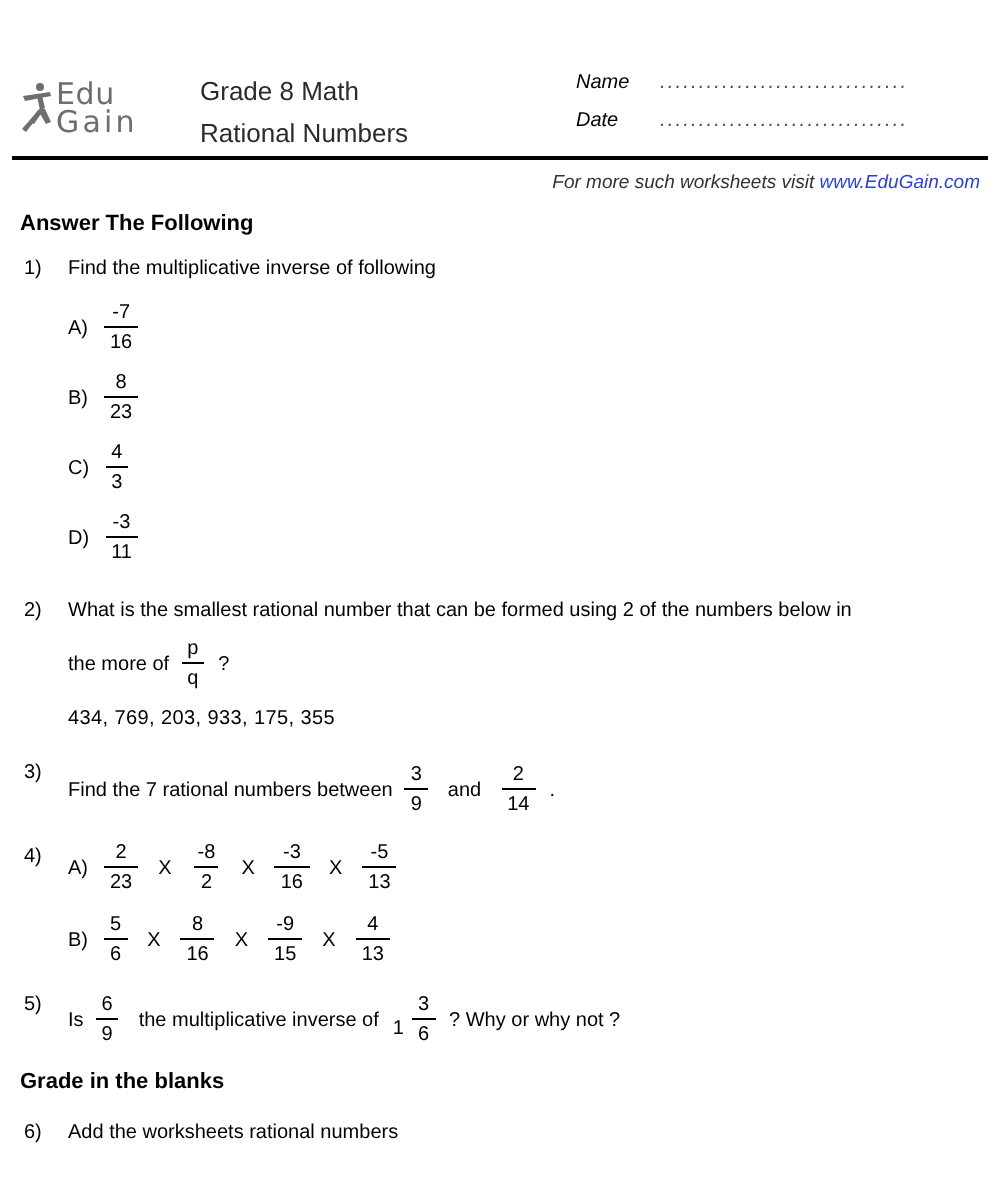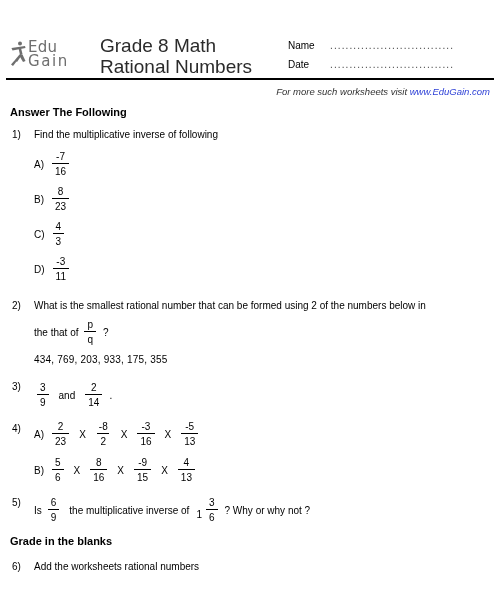--- a/index.html
+++ b/index.html
@@ -57,36 +57,37 @@
     letter-spacing: 0.3px;
   }
   .logo-gain { letter-spacing: 1.6px; }
 
   .titles {
     position: absolute;
     left: 92px;
     top: 3px;
   }
   .title-line {
-    font-size: 19px;
+    font-size: 13px;
     color: #2b2b2b;
     line-height: 21px;
     white-space: nowrap;
   }
 
   .namedate {
     position: absolute;
     right: 4px;
     top: 4px;
     width: 200px;
   }
   .nd-row {
     display: flex;
-    align-items: center;
+    align-items: flex-start;
     height: 19px;
+    font-style: italic;
   }
   .nd-label {
     font-size: 10px;
     color: #000;
     width: 42px;
     flex: 0 0 42px;
   }
   .nd-dots {
     font-size: 10px;
     letter-spacing: 1.1px;
@@ -294,33 +295,34 @@
     <span class="frac">
       <span class="num">-3</span>
       <span class="den">11</span>
     </span>
   </div>
 
   <div class="q" style="margin-top:16px;">
     <span class="q-num">2)</span>
     <span class="q-text">What is the smallest rational number that can be formed using 2 of the numbers below in</span>
     <div class="subline">
-      <span class="lead">the that of</span>
+      <span class="lead">the more of</span>
       <span class="frac">
         <span class="num">p</span>
         <span class="den">q</span>
       </span>
       <span class="tail">?</span>
     </div>
     <div class="numlist">434, 769, 203, 933, 175, 355</div>
   </div>
 
   <div class="q" style="margin-top:12px;">
     <span class="q-num">3)</span>
     <div class="inline-row" style="margin-top:4px;">
+      <span class="lead">Find the 7 rational numbers between</span>
       <span class="frac">
         <span class="num">3</span>
         <span class="den">9</span>
       </span>
       <span class="op">and</span>
       <span class="frac">
         <span class="num">2</span>
         <span class="den">14</span>
       </span>
       <span class="tail">.</span>

